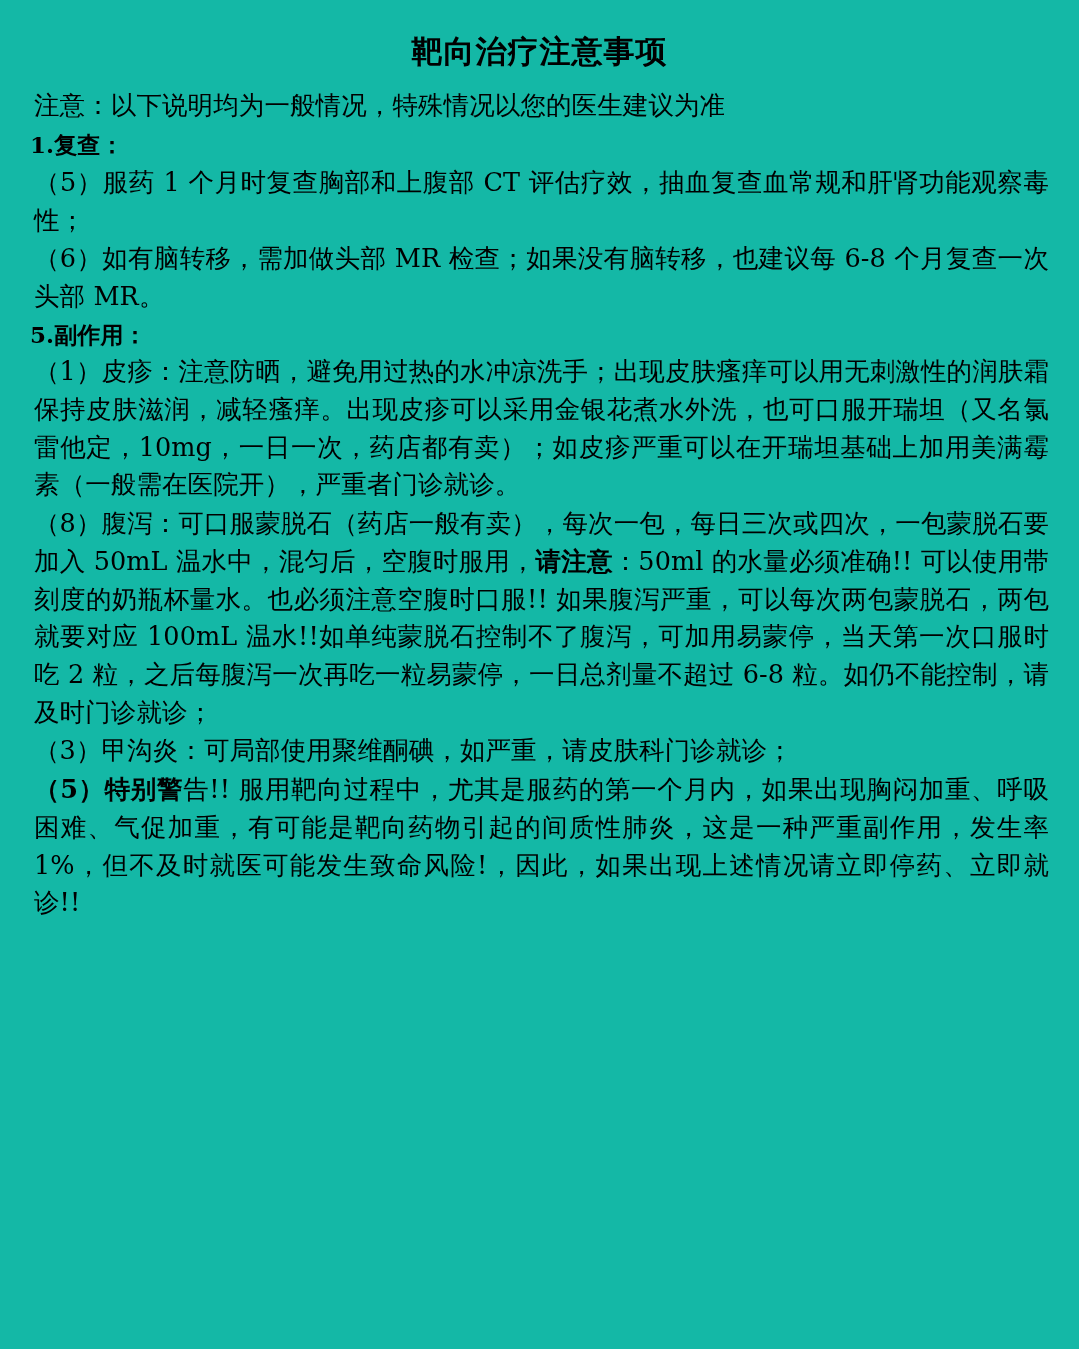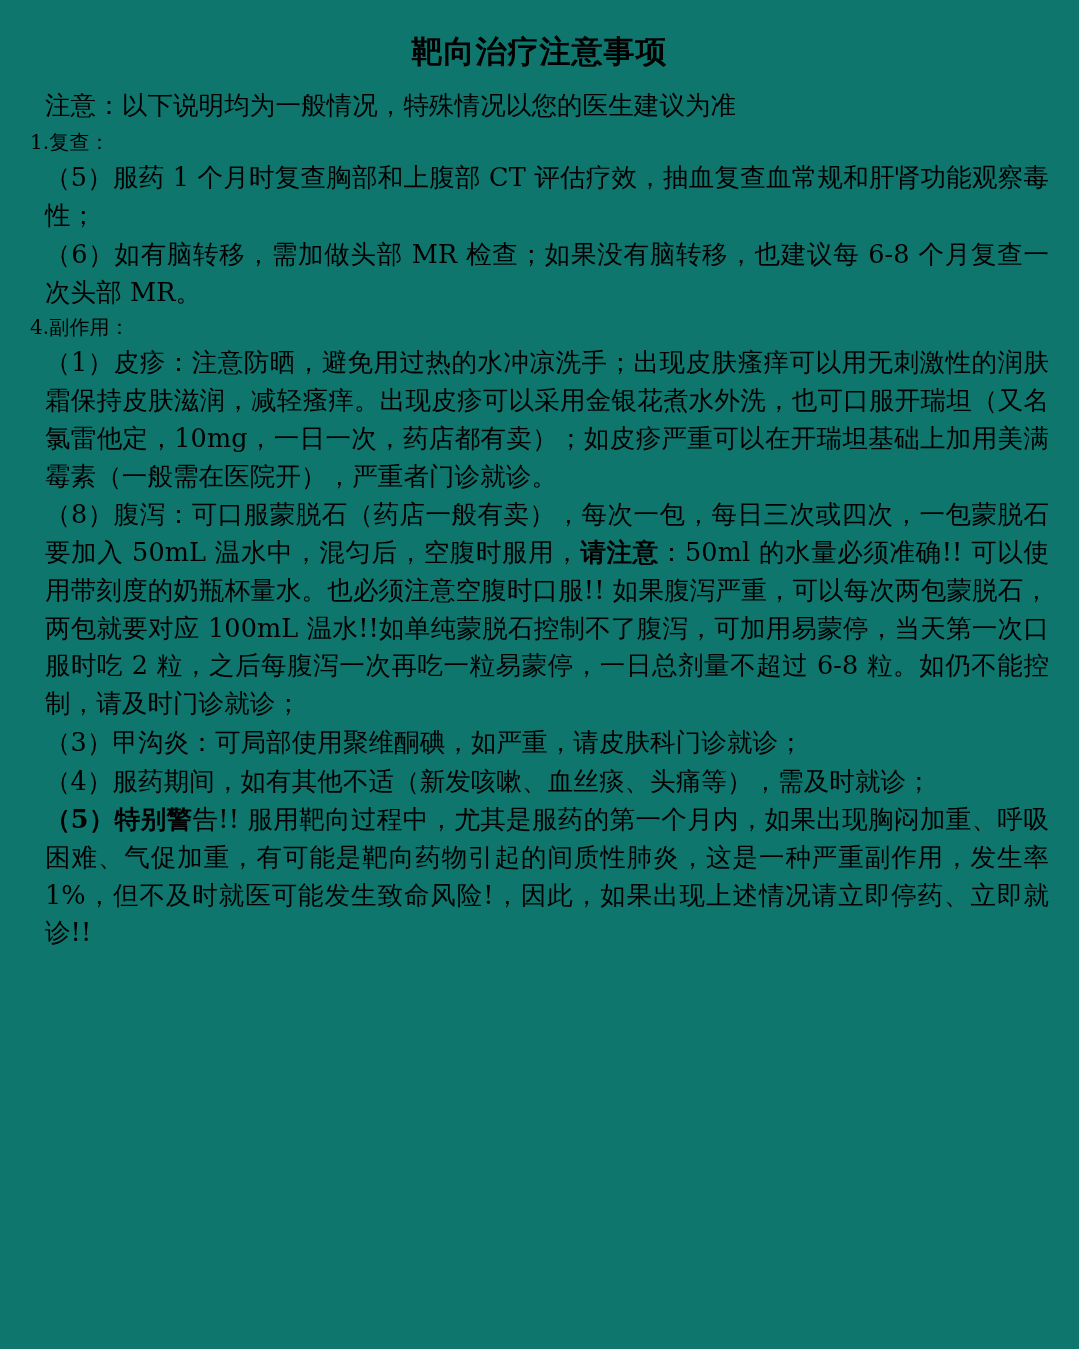--- a/index.html
+++ b/index.html
@@ -11,41 +11,41 @@
     width: 1079px;
     min-height: 1349px;
     font-family: "DejaVu Serif", "Liberation Serif", serif;
     color: #000000;
   }
   .page {
     width: 1079px;
     min-height: 1349px;
     box-sizing: border-box;
     padding: 26px 30px 20px 30px;
-    background: #0f766e;
+    background: #14b8a6;
   }
   .doc-title {
     text-align: center;
     font-size: 31px;
     font-weight: bold;
     letter-spacing: 1px;
     margin: 6px 0 16px 0;
     line-height: 1.25;
   }
   p {
-    margin: 0 0 2px 15px;
+    margin: 0 0 2px 4px;
     font-size: 25.5px;
     line-height: 1.48;
     text-align: justify;
     text-justify: inter-ideograph;
     letter-spacing: 0.1px;
   }
   .section-head {
-    font-weight: normal;
-    font-size: 20px;
+    font-weight: bold;
+    font-size: 23px;
     margin: 2px 0 2px 0;
     line-height: 1.45;
   }
   .note-line {
     margin-bottom: 4px;
   }
   .bold {
     font-weight: bold;
   }
   .para-block {
@@ -61,24 +61,23 @@
 <div class="page">
 
   <h1 class="doc-title">靶向治疗注意事项</h1>
 
   <p class="note-line">注意：以下说明均为一般情况，特殊情况以您的医生建议为准</p>
 
   <p class="section-head">1.复查：</p>
   <p class="para-block">（5）服药 1 个月时复查胸部和上腹部 CT 评估疗效，抽血复查血常规和肝肾功能观察毒性；</p>
   <p class="para-block">（6）如有脑转移，需加做头部 MR 检查；如果没有脑转移，也建议每 6-8 个月复查一次头部 MR。</p>
 
-  <p class="section-head">4.副作用：</p>
+  <p class="section-head">5.副作用：</p>
   <p class="para-block">（1）皮疹：注意防晒，避免用过热的水冲凉洗手；出现皮肤瘙痒可以用无刺激性的润肤霜保持皮肤滋润，减轻瘙痒。出现皮疹可以采用金银花煮水外洗，也可口服开瑞坦（又名氯雷他定，10mg，一日一次，药店都有卖）；如皮疹严重可以在开瑞坦基础上加用美满霉素（一般需在医院开），严重者门诊就诊。</p>
 
   <p class="para-block"><span>（8）腹泻：可口服蒙脱石（药店一般有卖），每次一包，每日三次或四次，一包蒙脱石要加入 50mL 温水中，混匀后，空腹时服用，</span><span class="bold">请注意</span><span>：50ml 的水量必须准确!! 可以使用带刻度的奶瓶杯量水。也必须注意空腹时口服!! 如果腹泻严重，可以每次两包蒙脱石，两包就要对应 100mL 温水!!如单纯蒙脱石控制不了腹泻，可加用易蒙停，当天第一次口服时吃 2 粒，之后每腹泻一次再吃一粒易蒙停，一日总剂量不超过 6-8 粒。如仍不能控制，请及时门诊就诊；</span></p>
 
   <p class="para-block">（3）甲沟炎：可局部使用聚维酮碘，如严重，请皮肤科门诊就诊；</p>
-  <p class="para-block">（4）服药期间，如有其他不适（新发咳嗽、血丝痰、头痛等），需及时就诊；</p>
 
   <p class="para-block"><span class="bold">（5）</span><span class="bold">特别警</span><span>告!! 服用靶向过程中，尤其是服药的第一个月内，如果出现胸闷加重、呼吸困难、气促加重，有可能是靶向药物引起的间质性肺炎，这是一种严重副作用，发生率 1%，但不及时就医可能发生致命风险!，因此，如果出现上述情况请立即停药、立即就诊!!</span></p>
 
 
 </div>
 
 </body></html>

